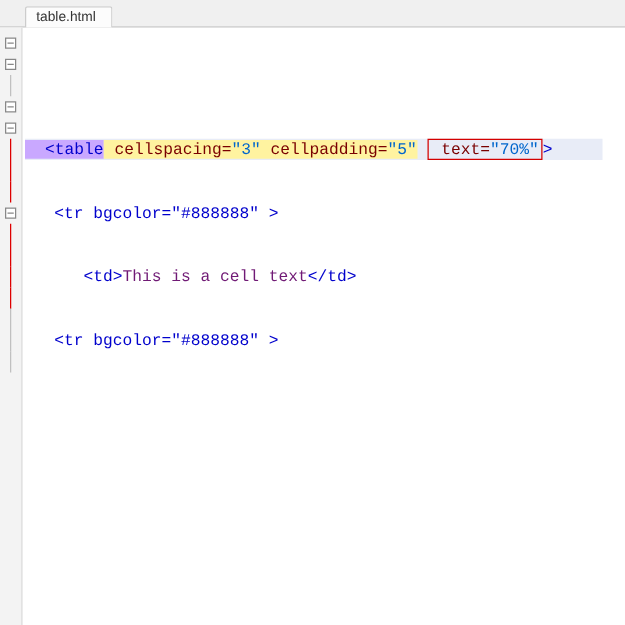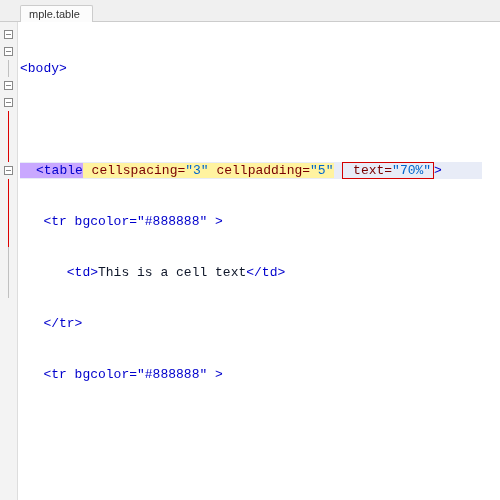--- a/index.html
+++ b/index.html
@@ -80,21 +80,21 @@
     padding: 4px 0 0 2px;
     line-height: 17px;
     white-space: pre;
   }
   .code-line {
     height: 17px;
   }
   .t  { color: #0000cc; }         
   .attr { color: #7a0000; }    
   .val  { color: #0066cc; }    
-  .txt  { color: #0f172a; }       
+  .txt  { color: #701a75; }       
   .hl-line {
     background: #e8ecf7;
     display: inline-block;
     padding-right: 40px;
   }
   .hl-tag {
     background: #c9a8ff;
     padding-left: 16px;
   }
   .hl-yel {
@@ -103,21 +103,21 @@
   }
   .hl-red-box {
     border: 1px solid #d40000;
     padding: 0 2px;
   }
 </style>
 </head>
 <body>
 
 <div class="tab-bar">
-  <div class="tab">mple.table</div>
+  <div class="tab">table.html</div>
 </div>
 
 <div class="editor">
   <div class="gutter">
     <div class="gutter-row">
         <div class="fold-minus"></div>
       </div>
     <div class="gutter-row">
         <div class="fold-minus"></div>
       </div>
@@ -159,26 +159,24 @@
       </div>
     <div class="gutter-line">
         <div class="vline"></div>
       </div>
     <div class="gutter-line">
         <div class="vline"></div>
       </div>
   </div>
 
   <div class="code">
-    <div class="code-line"><span class="t">&lt;body&gt;</span></div>
     <div class="code-line"><span></span></div>
     <div class="code-line"><span class="hl-line"><span class="hl-tag t">&lt;table</span><span class="hl-yel"><span class="attr"> cellspacing=</span><span class="val">"3"</span><span class="attr"> cellpadding=</span><span class="val">"5"</span></span> <span class="hl-red-box"><span class="attr"> text=</span><span class="val">"70%"</span></span><span class="t">&gt;</span></span></div>
     <div class="code-line"><span class="t">   &lt;tr bgcolor="#888888" &gt;</span></div>
     <div class="code-line"><span class="t">      &lt;td&gt;</span><span class="txt">This is a cell text</span><span class="t">&lt;/td&gt;</span></div>
-    <div class="code-line"><span class="t">   &lt;/tr&gt;</span></div>
     <div class="code-line"><span class="t">   &lt;tr bgcolor="#888888" &gt;</span></div>
     
     
     
     
     
     
     
   </div>
 </div>

